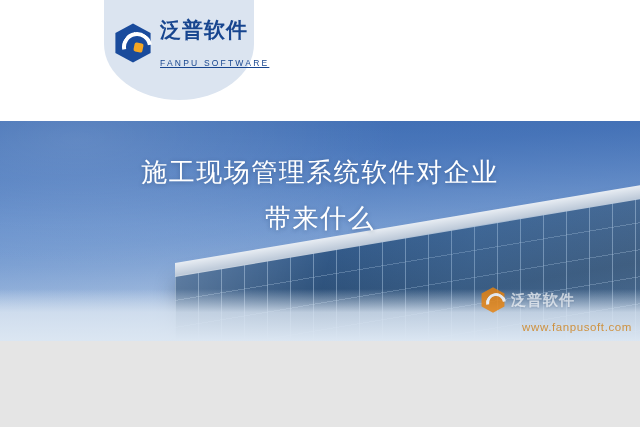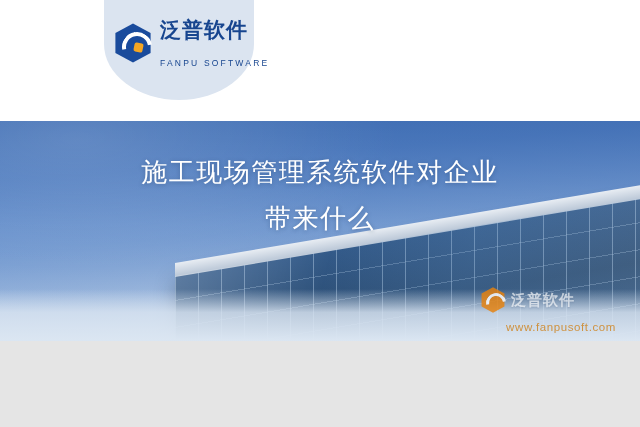--- a/index.html
+++ b/index.html
@@ -96,20 +96,21 @@
     white-space: nowrap;
   }
   .logo-en {
     font-family: "Liberation Sans", sans-serif;
     font-size: 8.5px;
     color: #17458f;
     letter-spacing: 2.2px;
     line-height: 12px;
     margin-top: 14px;
     white-space: nowrap;
+    text-decoration: underline;
   }
 
   
   .hero {
     position: absolute;
     left: 0;
     top: 121px;
     width: 640px;
     height: 220px;
     overflow: hidden;
@@ -240,21 +241,21 @@
     font-size: 15px;
     font-weight: bold;
     color: rgba(255,255,255,0.78);
     margin-left: 5px;
     letter-spacing: 1px;
     white-space: nowrap;
     text-shadow: 0 1px 2px rgba(90,110,140,0.35);
   }
   .wm-url {
     position: absolute;
-    right: 16px;
+    right: 0;
     bottom: 0;
     font-family: "Liberation Sans", sans-serif;
     font-size: 11.5px;
     color: #cf8a2e;
     letter-spacing: 0.6px;
     white-space: nowrap;
     opacity: 0.9;
   }
 </style>
 </head>

